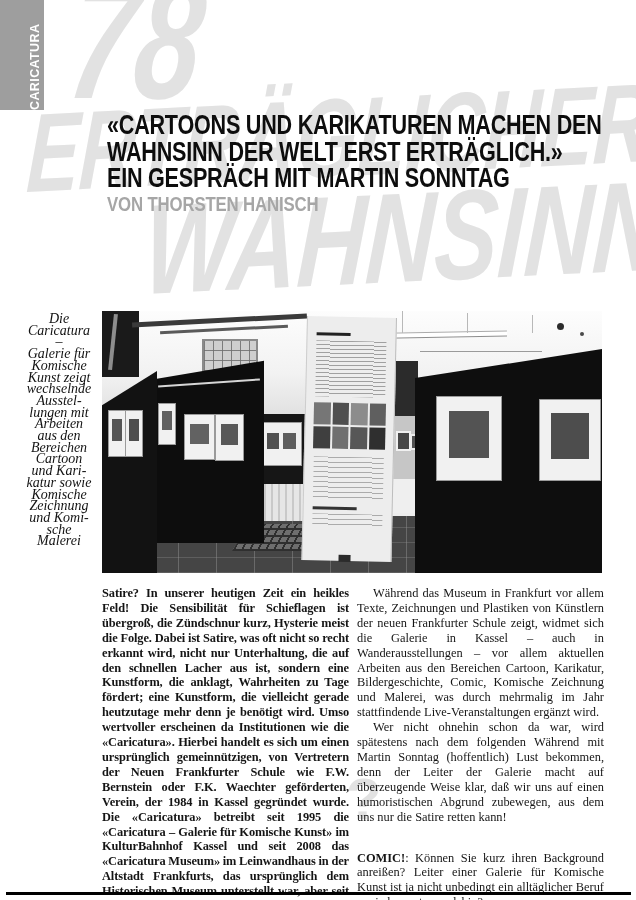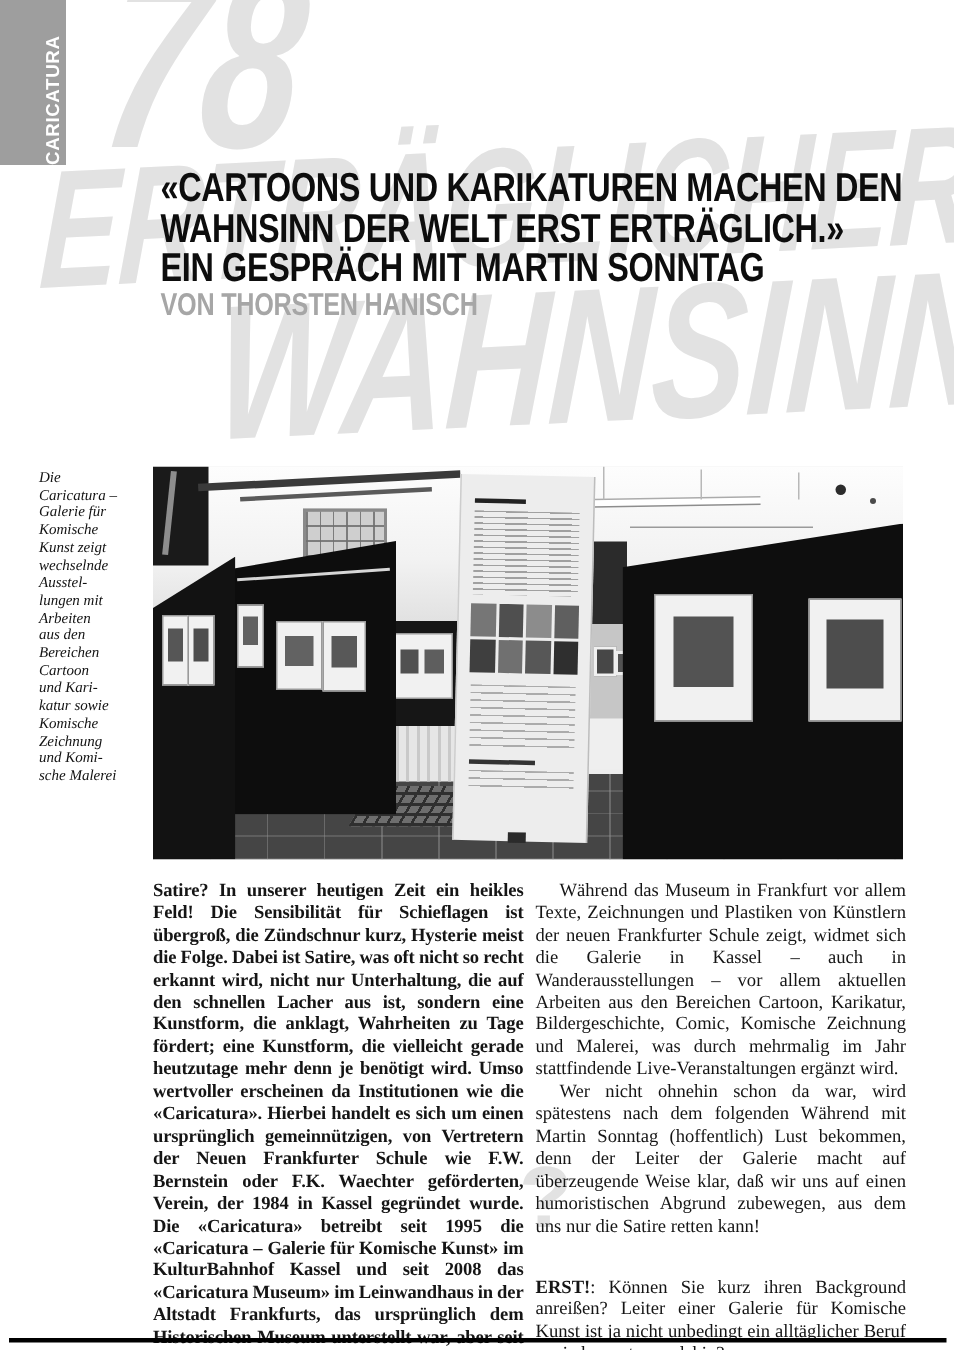--- a/index.html
+++ b/index.html
@@ -33,22 +33,22 @@
     font-family:"Liberation Sans",sans-serif;font-weight:700;font-size:27px;line-height:26.5px;
     letter-spacing:-.3px;color:#0d0d0d;white-space:nowrap;
   }
   .byline{
     font-family:"Liberation Sans",sans-serif;font-weight:700;font-size:21px;line-height:22px;
     letter-spacing:-.2px;color:var(--byline,#a6a6a6);white-space:nowrap;margin-top:1px;
   }
 
   
   .photo-caption{
-    position:absolute;left:26px;top:313px;width:66px;text-align:left;
-    font-style:italic;font-size:10px;line-height:11.7px;color:#121212;
+    position:absolute;left:26px;top:313px;width:66px;text-align:center;
+    font-style:italic;font-size:14px;line-height:11.7px;color:#121212;
     white-space:pre-line;z-index:2;
   }
 
   
   .gallery-photo{
     position:absolute;left:102px;top:311px;width:500px;height:262px;margin:0;
     overflow:hidden;background:#ededed;z-index:4;
   }
   .gallery-photo div{position:absolute;}
   .ph-ceiling{left:0;top:0;width:500px;height:112px;background:linear-gradient(180deg,#fdfdfd 0%,#f2f2f2 55%,#dedede 100%);}
@@ -252,18 +252,18 @@
 
   <div class="decor-question">?</div>
 
   <main class="columns">
     <div class="col col-left">
       <p>Satire? In unserer heutigen Zeit ein heikles Feld! Die Sensibilität für Schieflagen ist übergroß, die Zündschnur kurz, Hysterie meist die Folge. Dabei ist Satire, was oft nicht so recht erkannt wird, nicht nur Unterhaltung, die auf den schnellen Lacher aus ist, sondern eine Kunstform, die anklagt, Wahrheiten zu Tage fördert; eine Kunstform, die vielleicht gerade heutzutage mehr denn je benötigt wird. Umso wertvoller erscheinen da Institutionen wie die «Caricatura». Hierbei handelt es sich um einen ursprünglich gemeinnützigen, von Vertretern der Neuen Frankfurter Schule wie F.W. Bernstein oder F.K. Waechter geförderten, Verein, der 1984 in Kassel gegründet wurde. Die «Caricatura» betreibt seit 1995 die «Caricatura – Galerie für Komische Kunst» im KulturBahnhof Kassel und seit 2008 das «Caricatura Museum» im Leinwandhaus in der Altstadt Frankfurts, das ursprünglich dem Historischen Museum unterstellt war, aber seit April 2019 als eigenständige Einrichtung gilt.</p>
     </div>
     <div class="col col-right">
       <p class="indent">Während das Museum in Frankfurt vor allem Texte, Zeichnungen und Plastiken von Künstlern der neuen Frankfurter Schule zeigt, widmet sich die Galerie in Kassel – auch in Wanderausstellungen – vor allem aktuellen Arbeiten aus den Bereichen Cartoon, Karikatur, Bildergeschichte, Comic, Komische Zeichnung und Malerei, was durch mehrmalig im Jahr stattfindende Live-Veranstaltungen ergänzt wird.</p>
       <p class="indent">Wer nicht ohnehin schon da war, wird spätestens nach dem folgenden Während mit Martin Sonntag (hoffentlich) Lust bekommen, denn der Leiter der Galerie macht auf überzeugende Weise klar, daß wir uns auf einen humoristischen Abgrund zubewegen, aus dem uns nur die Satire retten kann!</p>
-      <p class="question"><strong class="q-label">ERST!</strong><span>: Können Sie kurz ihren Background anreißen? Leiter einer Galerie für Komische Kunst ist ja nicht unbedingt ein alltäglicher Beruf – wie kommt man dahin?</span></p>
+      <p class="question"><strong class="q-label">COMIC!</strong><span>: Können Sie kurz ihren Background anreißen? Leiter einer Galerie für Komische Kunst ist ja nicht unbedingt ein alltäglicher Beruf – wie kommt man dahin?</span></p>
     </div>
   </main>
 
   <div class="bottom-rule"></div>
 </div>
 
 </body></html>

